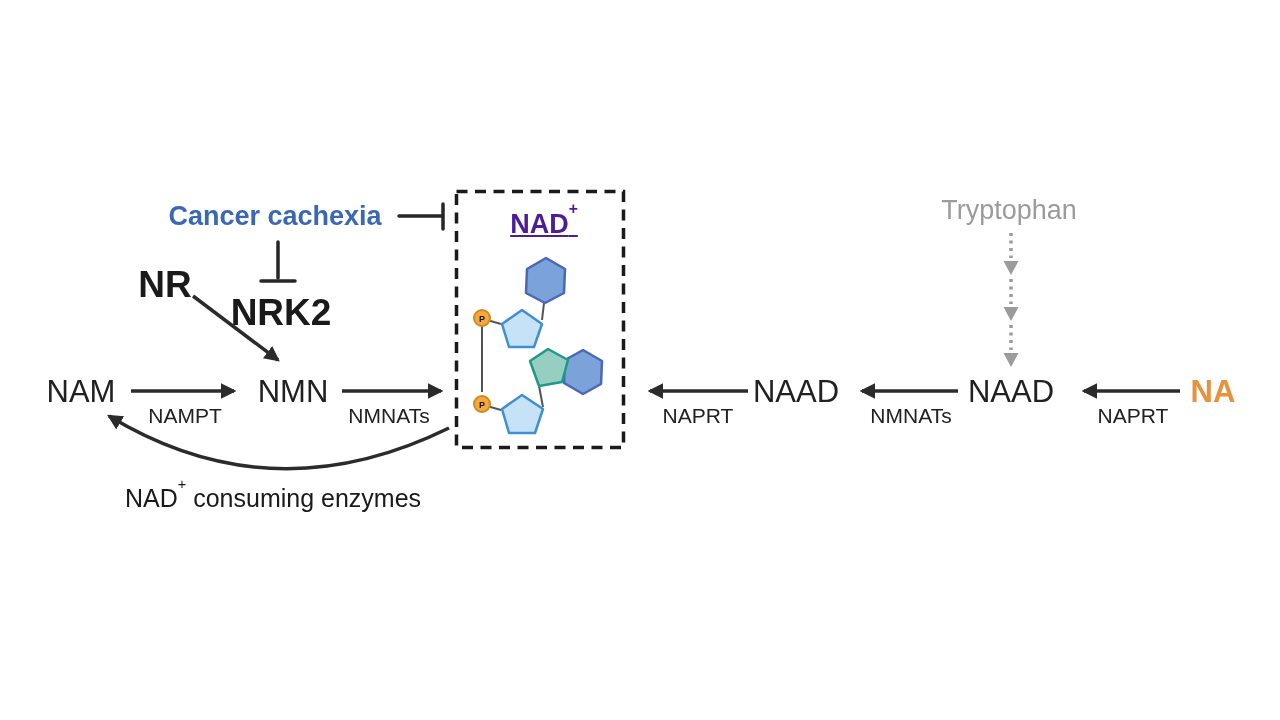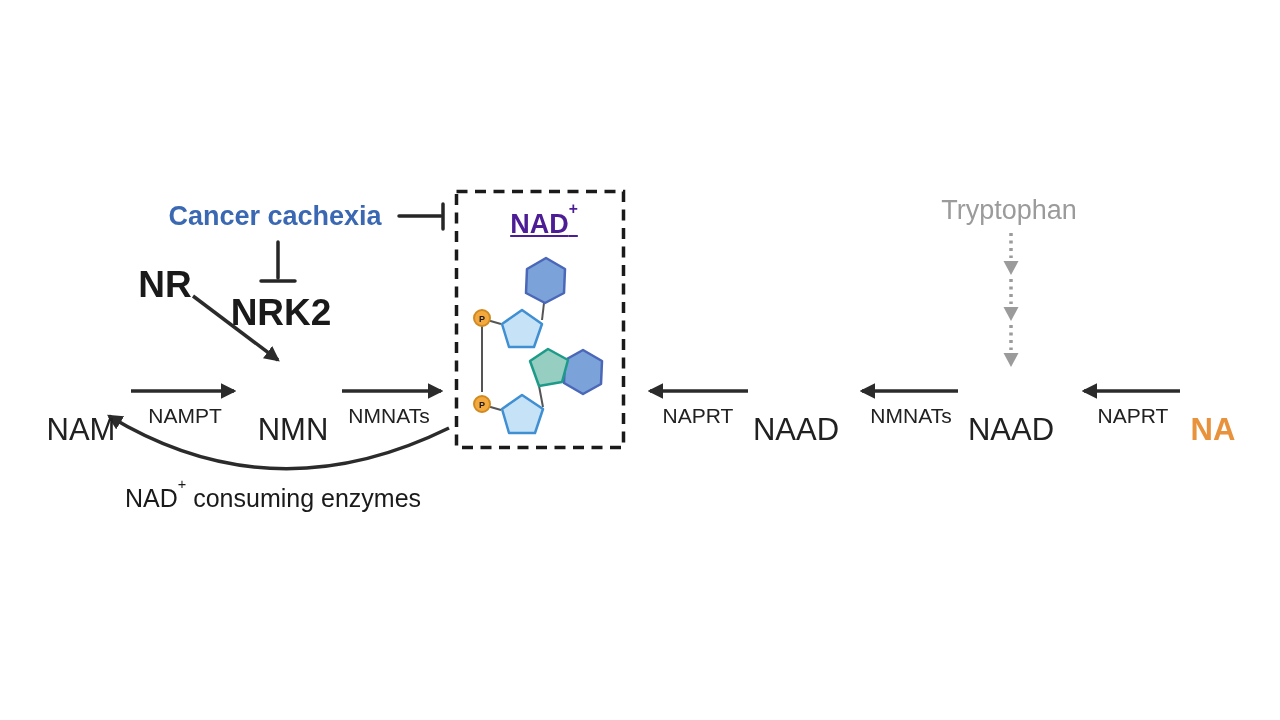--- a/index.html
+++ b/index.html
@@ -14,21 +14,21 @@
   }
   .artwork { position: absolute; left: 0; top: 0; }
   .lbl {
     position: absolute;
     left: var(--x); top: var(--y);
     transform: translate(-50%, -50%);
     white-space: nowrap;
     line-height: 1;
     user-select: none;
   }
-  .metabolite { font-size: 31px; font-weight: 400; color: #212121; margin-top: 38px; }
+  .metabolite { font-size: 31px; font-weight: 400; color: #212121; }
   .enzyme     { font-size: 21px; font-weight: 400; color: #212121; }
   .bold       { font-weight: 700; }
   .blue       { color: #3a68b2; }
   .orange     { color: #e8923b; text-align: center; }
   .gray       { color: #9b9b9b; text-align: right; }
   .cachexia   { font-size: 27px; font-weight: 700; }
   .gene       { font-size: 37px; font-weight: 700; color: #1a1a1a; }
   .tryptophan { font-size: 27px; font-weight: 400; }
   .nad-title  { font-size: 27px; font-weight: 700; color: #4c1d95; text-decoration: underline; }
   .consuming  { font-size: 25px; font-weight: 400; color: #1a1a1a; }

